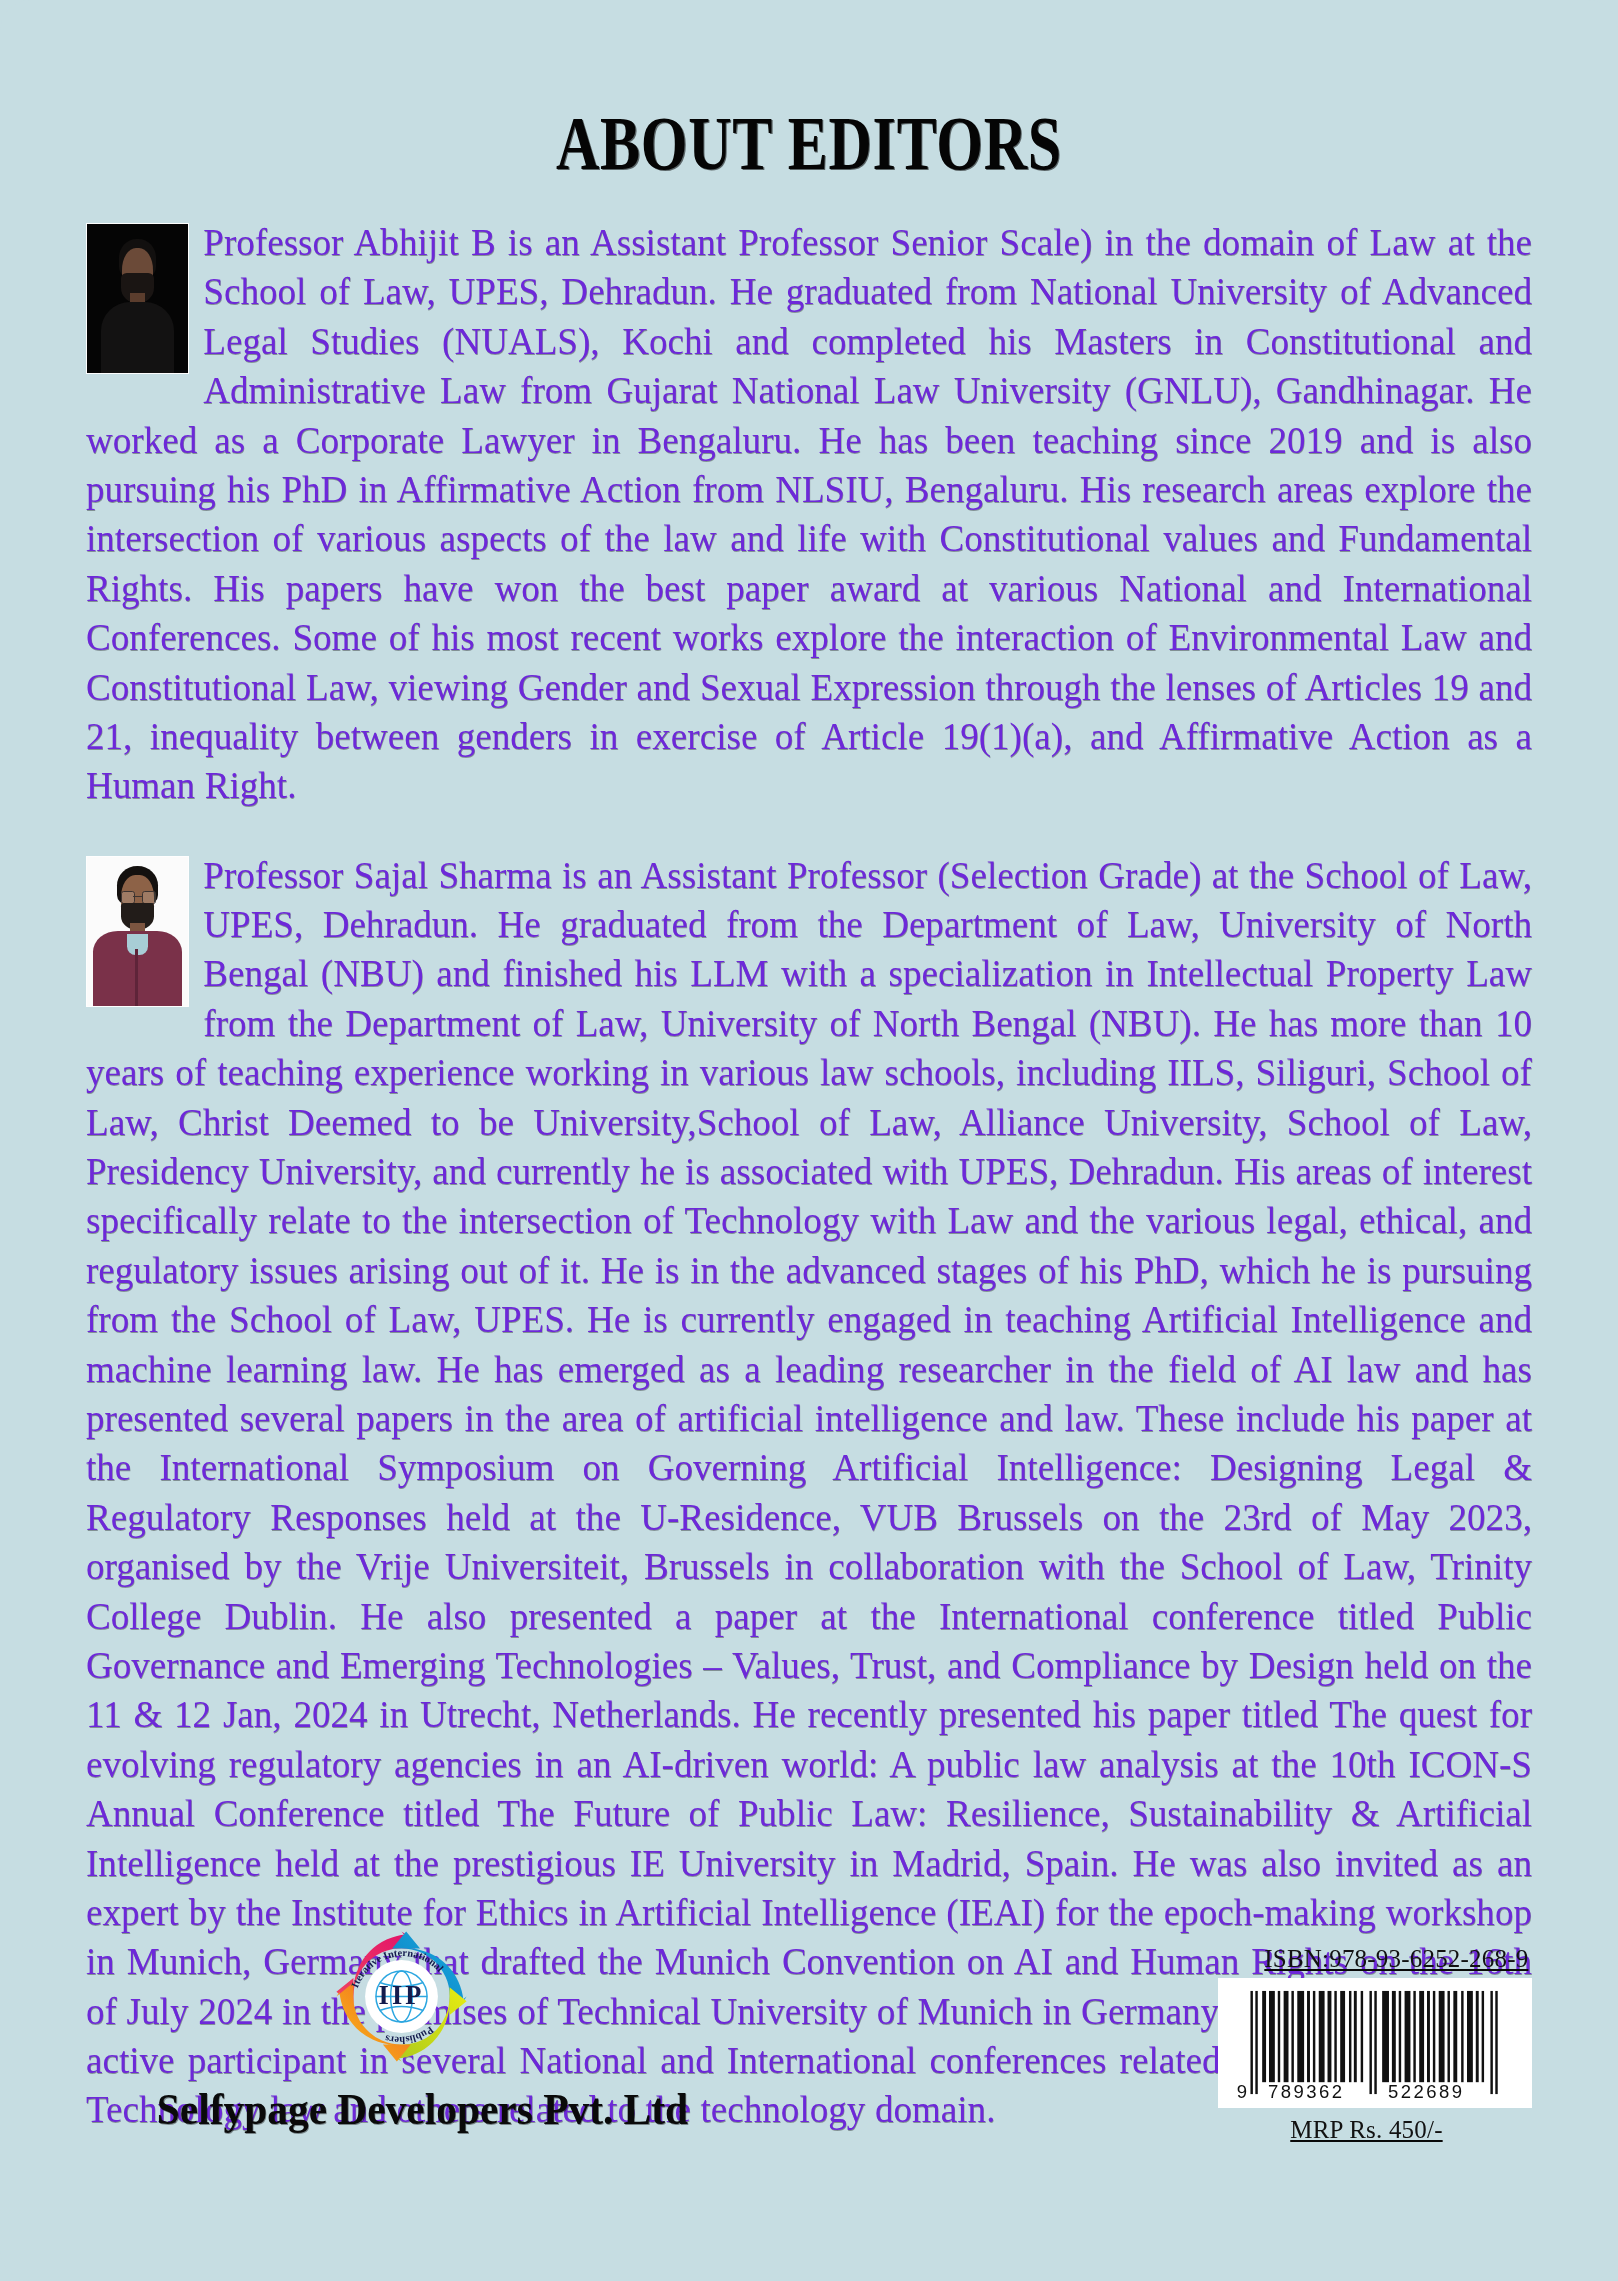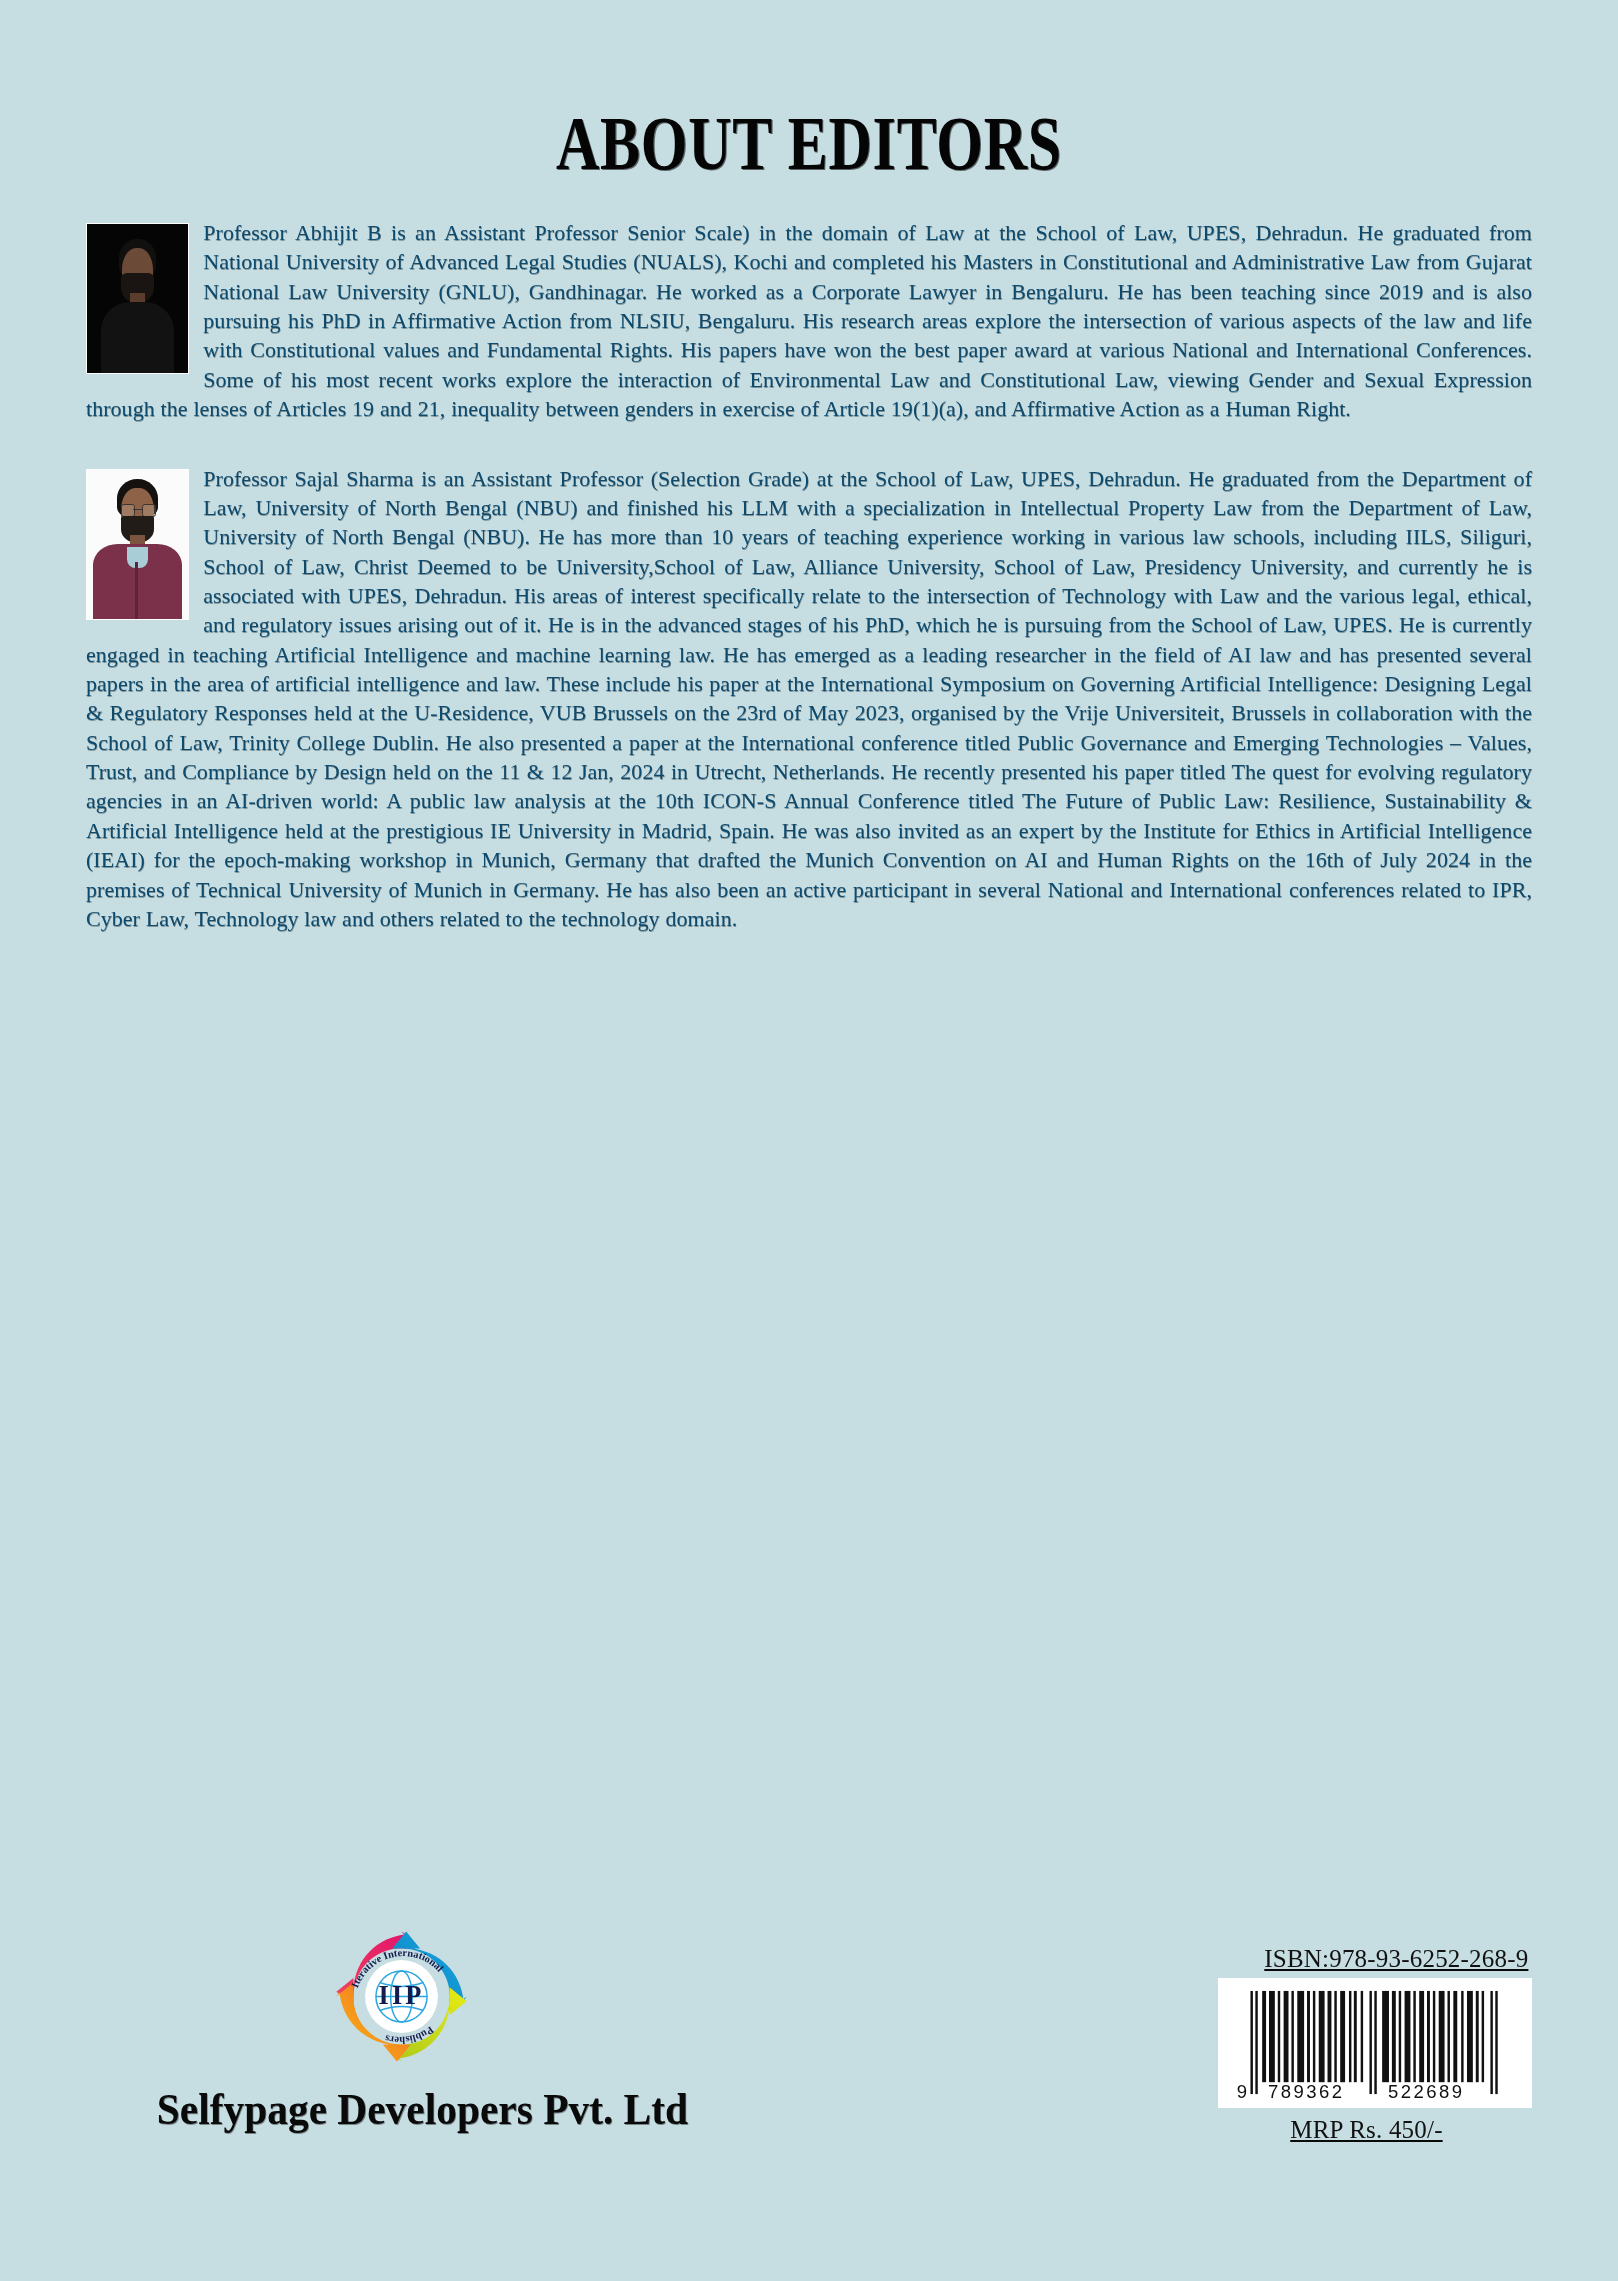--- a/index.html
+++ b/index.html
@@ -39,25 +39,25 @@
     color: #050505;
   }
 
   
   .bios {
     padding: 0 86px 0 86px;
     margin-top: 36px;
   }
 
   .bio {
-    font-size: 22px;
+    font-size: 37px;
     line-height: 1.335;
     text-align: justify;
     text-justify: inter-word;
-    color: #0c4a6e;
+    color: #6d28d9;
     text-shadow: 0.5px 0.5px 0 rgba(0,0,0,0.35);
     letter-spacing: 0.04px;
     word-spacing: 0.3px;
   }
   .bio + .bio { margin-top: 40px; }
   .bio p { margin: 0; }
 
   .portrait {
     float: left;
     width: 103px;

